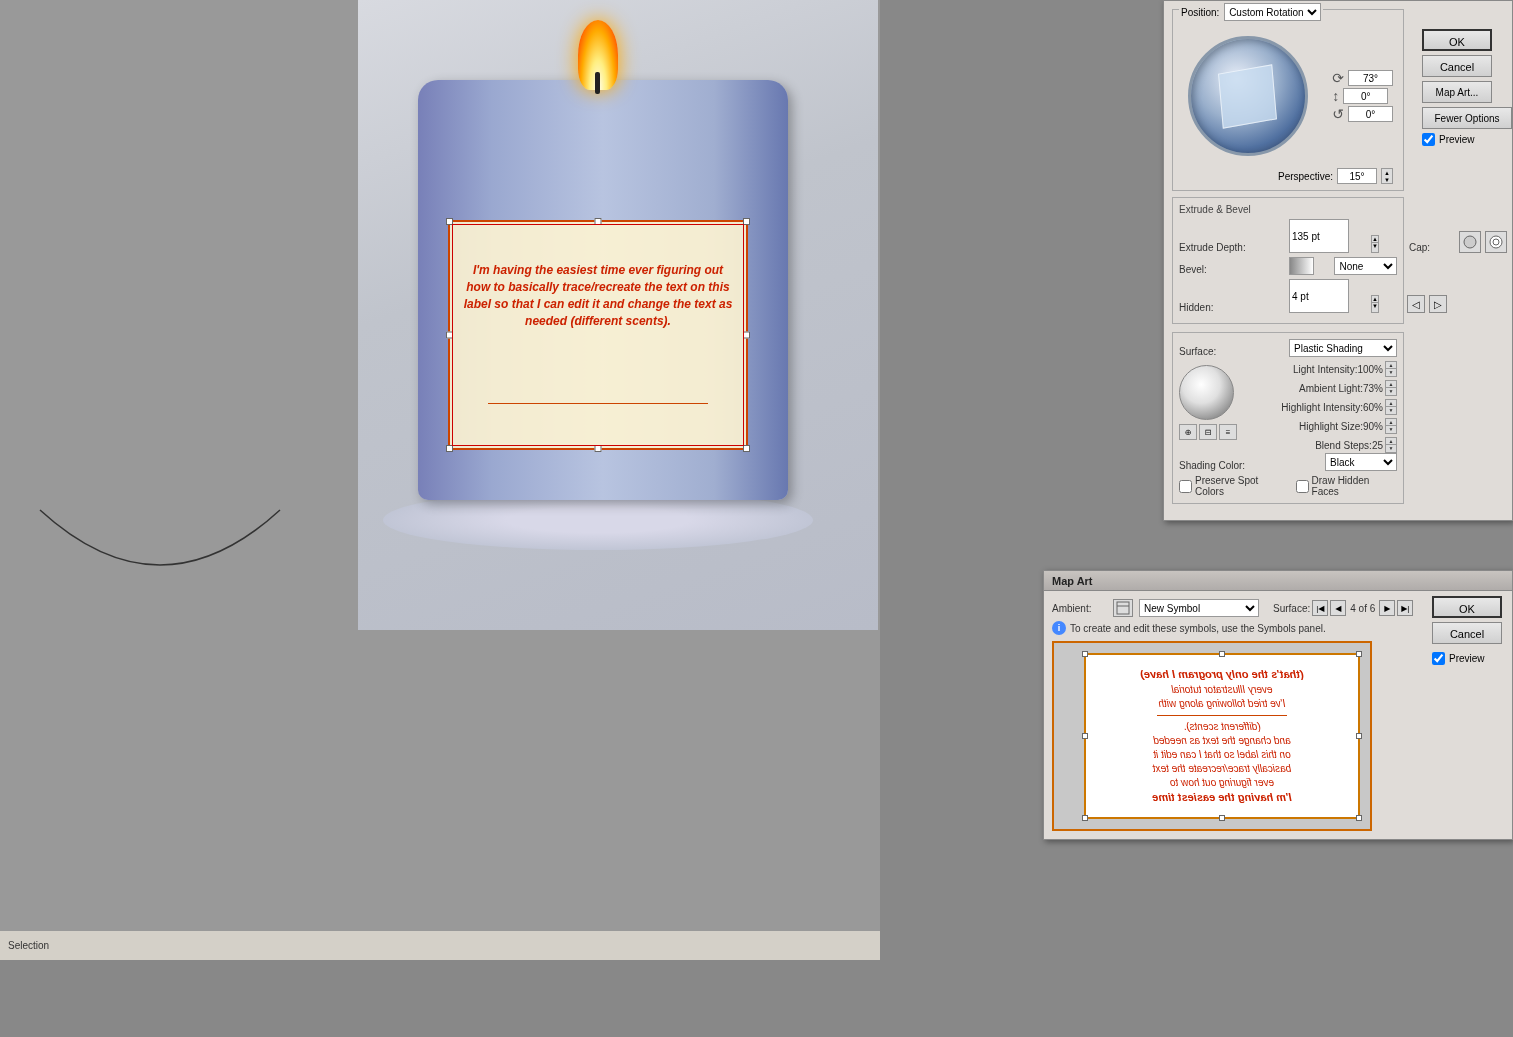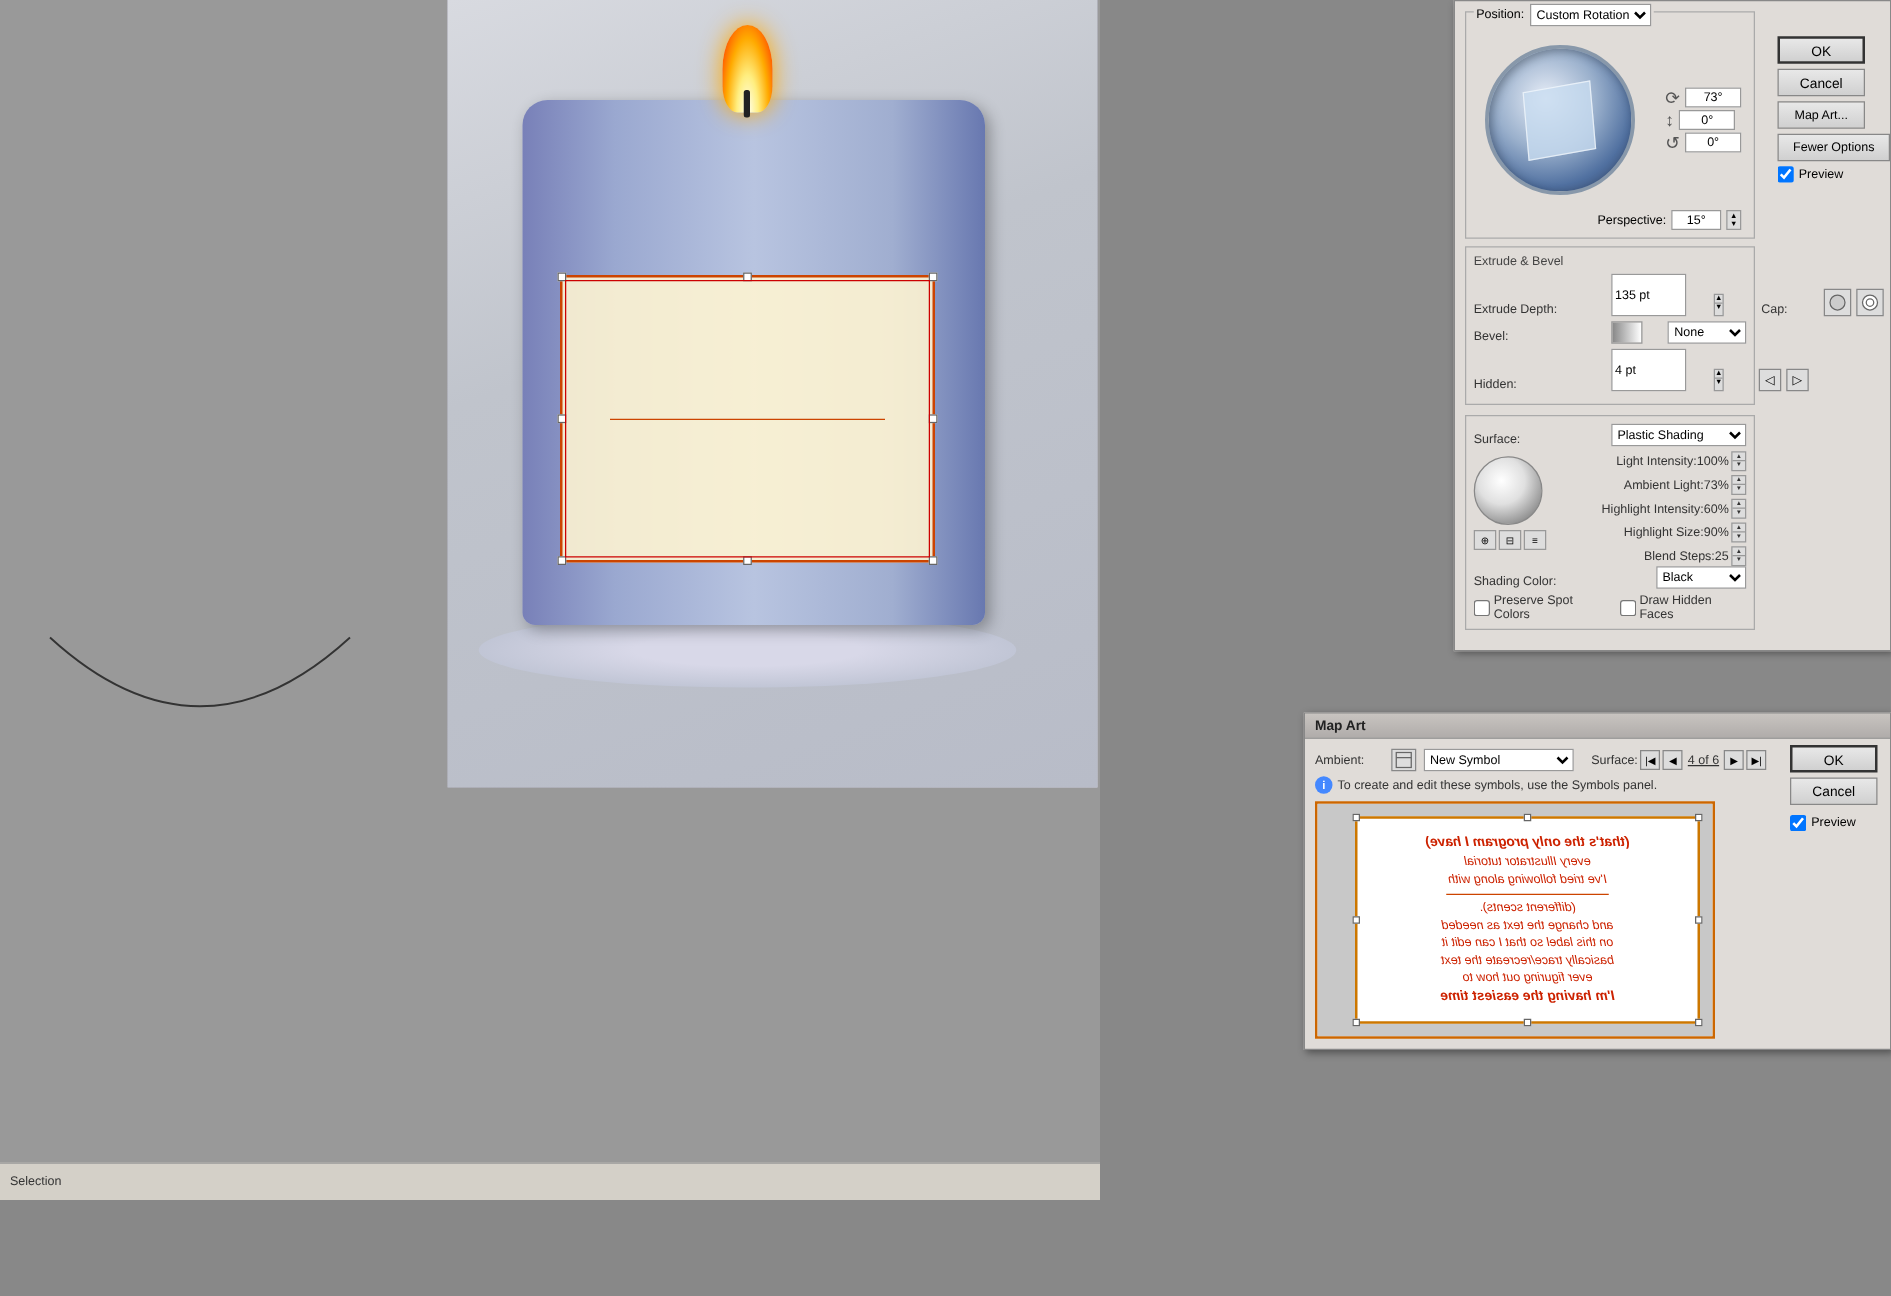--- a/index.html
+++ b/index.html
@@ -632,20 +632,21 @@
         <div style="position:absolute;top:-4px;left:50%;width:7px;height:7px;background:white;border:1px solid #666;transform:translateX(-50%);"></div>
         <div style="position:absolute;top:-4px;right:-4px;width:7px;height:7px;background:white;border:1px solid #666;"></div>
         <div style="position:absolute;top:50%;left:-4px;width:7px;height:7px;background:white;border:1px solid #666;transform:translateY(-50%);"></div>
         <div style="position:absolute;top:50%;right:-4px;width:7px;height:7px;background:white;border:1px solid #666;transform:translateY(-50%);"></div>
         <div style="position:absolute;bottom:-4px;left:-4px;width:7px;height:7px;background:white;border:1px solid #666;"></div>
         <div style="position:absolute;bottom:-4px;left:50%;width:7px;height:7px;background:white;border:1px solid #666;transform:translateX(-50%);"></div>
         <div style="position:absolute;bottom:-4px;right:-4px;width:7px;height:7px;background:white;border:1px solid #666;"></div>
 
         <div style="position:absolute;inset:2px;border:1px solid #cc0000;pointer-events:none;"></div>
 
+        <div class="label-text-top" style="font-size:12px;font-weight:bold;font-style:italic;color:#cc2200;line-height:1.4;">I'm having the easiest time ever figuring out how to basically trace/recreate the text on this label so that I can edit it and change the text as needed (different scents).</div>
         <div class="label-divider" style="width:80%;height:1px;background:#cc4400;"></div>
       </div>
 
     </div>
   </div>
 
   <div class="bottom-bar">
     <span style="font-size:10px;color:#333;">Selection</span>
   </div>
 </div>
@@ -863,21 +864,21 @@
             <line x1="1" y1="5" x2="13" y2="5" stroke="#666" stroke-width="1"></line>
           </svg>
       </div>
       <select style="height:18px;font-size:10px;border:1px solid #999;background:white;width:120px;">
         <option>New Symbol</option>
       </select>
       <div style="display:flex;align-items:center;gap:2px;margin-left:8px;">
         <span style="font-size:10px;color:#333;">Surface:</span>
         <div style="width:16px;height:16px;background:#ddd;border:1px solid #888;display:flex;align-items:center;justify-content:center;font-size:8px;">|◀</div>
         <div style="width:16px;height:16px;background:#ddd;border:1px solid #888;display:flex;align-items:center;justify-content:center;font-size:8px;">◀</div>
-        <span style="font-size:10px;color:#333;margin:0 2px;text-decoration:underline;">4 of 6</span>
+        <span style="font-size:10px;color:#333;margin:0 2px;">4 of 6</span>
         <div style="width:16px;height:16px;background:#ddd;border:1px solid #888;display:flex;align-items:center;justify-content:center;font-size:8px;">▶</div>
         <div style="width:16px;height:16px;background:#ddd;border:1px solid #888;display:flex;align-items:center;justify-content:center;font-size:8px;">▶|</div>
       </div>
     </div>
 
     <div class="info-row" style="margin-right:90px;">
       <div class="info-icon">i</div>
       <span style="font-size:10px;color:#333;">To create and edit these symbols, use the Symbols panel.</span>
     </div>
 

